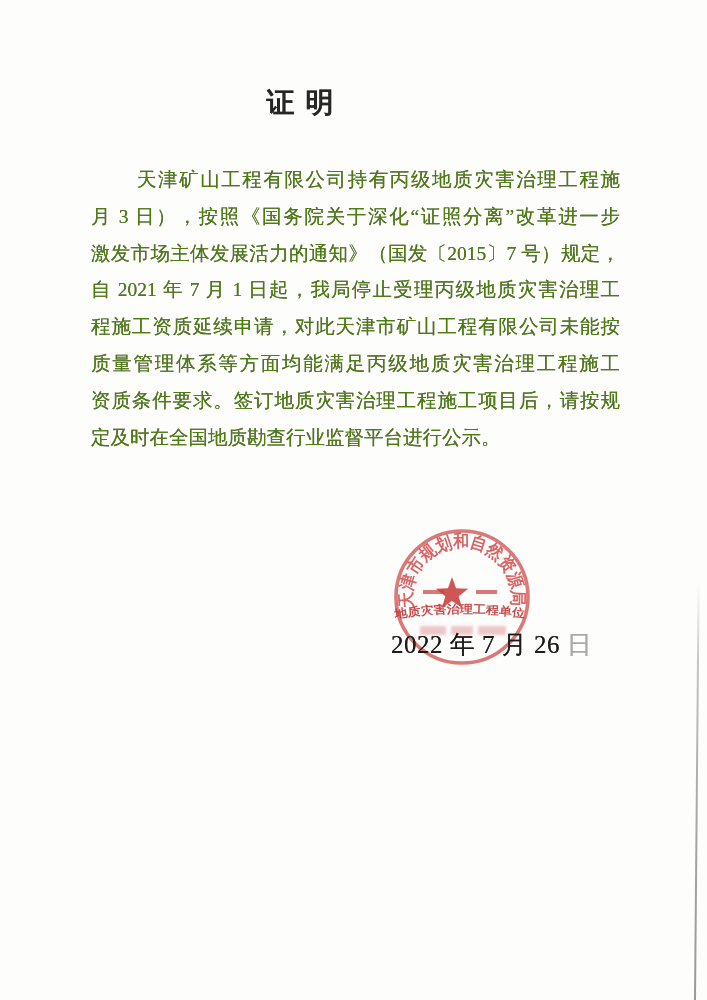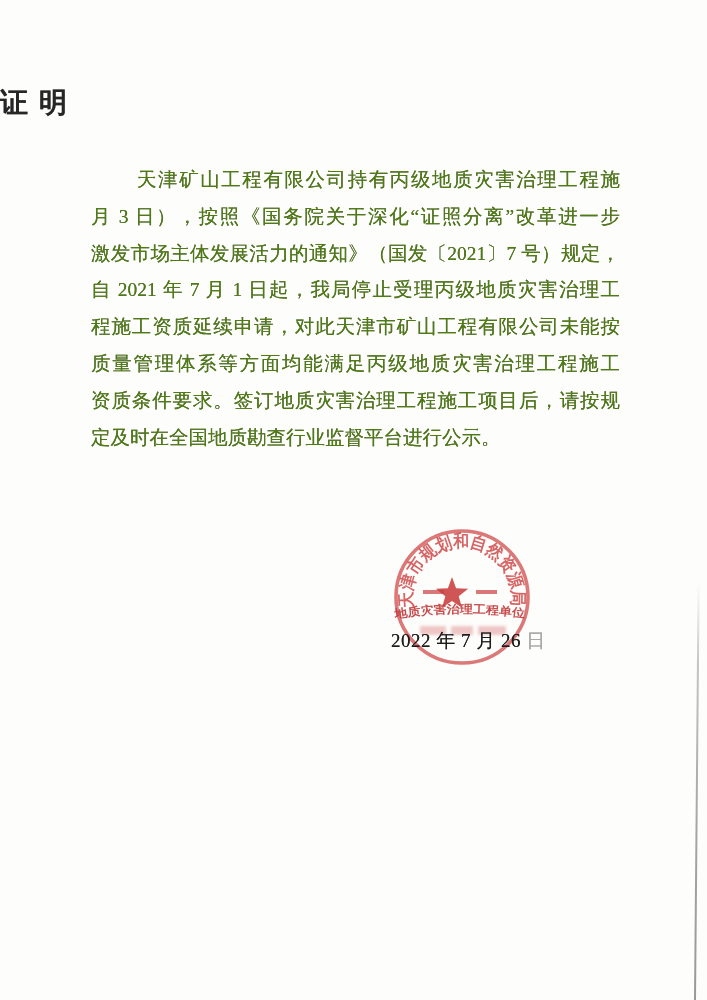--- a/index.html
+++ b/index.html
@@ -4,38 +4,38 @@
 <style>
   html,body{margin:0;padding:0;}
   body{
     width:707px;height:1000px;position:relative;overflow:hidden;
     background:#fdfdfc;
     font-family:"Liberation Serif","DejaVu Serif",serif;
   }
   .page{position:absolute;inset:0;}
   .doc-title{
     position:absolute;top:84px;left:0;width:602px;margin:0;
-    font-size:28px;font-weight:bold;color:#262626;
+    text-align:center;font-size:28px;font-weight:bold;color:#262626;
     letter-spacing:2px;
     text-shadow:0 0 .6px rgba(40,40,40,.7);
   }
   .doc-body{
     position:absolute;top:162px;left:91px;width:529px;
     font-size:19.5px;line-height:36.8px;color:#4d7c0f;
     text-shadow:0 0 .6px rgba(45,45,45,.75);
   }
   .doc-body .line{
     text-align:justify;text-align-last:justify;height:36.8px;overflow:visible;
   }
   .doc-body .line.first{padding-left:46px;}
   .doc-body .line.last{text-align-last:left;}
   .seal{position:absolute;left:380px;top:515px;width:165px;height:165px;z-index:1;}
   .doc-date{
     position:absolute;left:391px;top:628px;z-index:2;
-    font-size:19px;color:#1c1c1c;letter-spacing:.5px;
+    font-size:25px;color:#1c1c1c;letter-spacing:.5px;
     text-shadow:0 0 .6px rgba(20,20,20,.8);
     white-space:nowrap;
   }
   .doc-date .faded{opacity:.45;color:#444;}
   .scan-line{
     position:absolute;left:694px;top:582px;width:2px;height:418px;z-index:0;
     background:linear-gradient(to bottom,
       rgba(140,140,140,0) 0%,
       rgba(125,125,125,.45) 20%,
       rgba(110,110,110,.62) 60%,
@@ -46,21 +46,21 @@
 </head>
 <body>
 
 <div class="page">
 
   <h1 class="doc-title">证 明</h1>
 
   <div class="doc-body">
       <div class="line first">天津矿山工程有限公司持有丙级地质灾害治理工程施</div>
       <div class="line">月 3 日），按照《国务院关于深化“证照分离”改革进一步</div>
-      <div class="line">激发市场主体发展活力的通知》（国发〔2021〕7 号）规定，</div>
+      <div class="line">激发市场主体发展活力的通知》（国发〔2015〕7 号）规定，</div>
       <div class="line">自 2021 年 7 月 1 日起，我局停止受理丙级地质灾害治理工</div>
       <div class="line">程施工资质延续申请，对此天津市矿山工程有限公司未能按</div>
       <div class="line">质量管理体系等方面均能满足丙级地质灾害治理工程施工</div>
       <div class="line">资质条件要求。签订地质灾害治理工程施工项目后，请按规</div>
       <div class="line last">定及时在全国地质勘查行业监督平台进行公示。</div>
     </div>
 
   <div class="seal">
     <svg viewBox="0 0 165 165" width="165" height="165">
       <defs>

